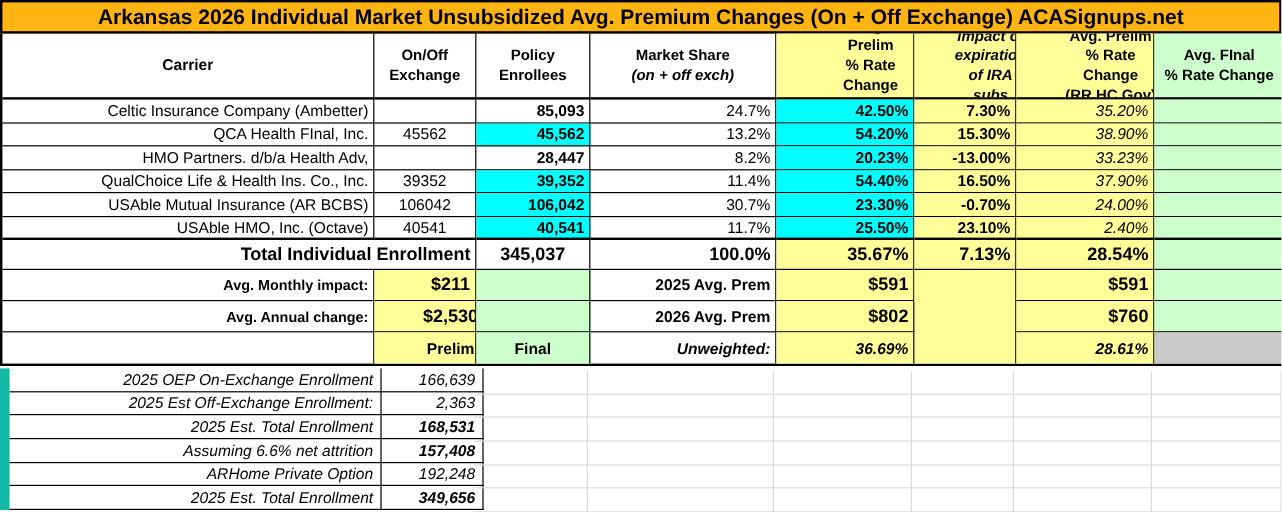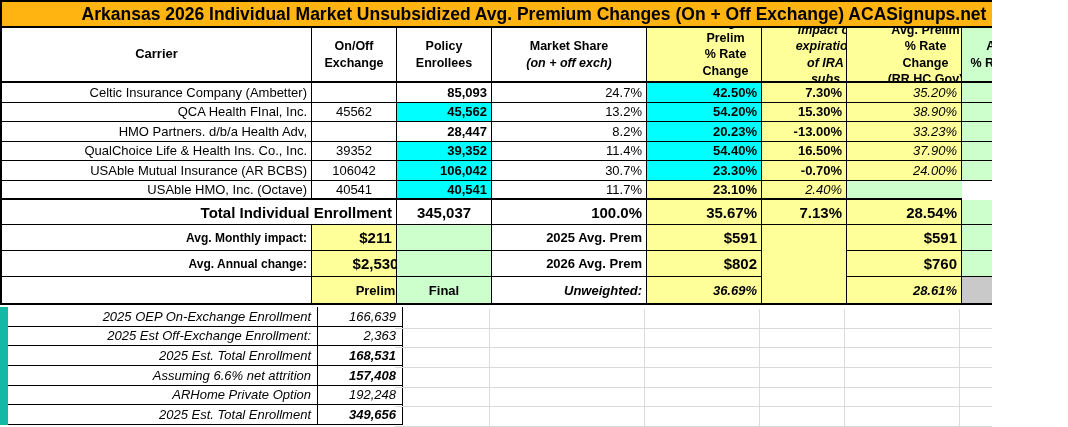--- a/index.html
+++ b/index.html
@@ -1,16 +1,16 @@
 <!DOCTYPE html>
 <html><head>
 <meta charset="utf-8">
 <style>
   html,body{margin:0;padding:0;background:#fff;}
-  .sheet{position:relative;width:992px;height:427px;background:#fff;
+  .sheet{position:relative;width:1068px;height:427px;background:#fff;
          font-family:"Liberation Sans",sans-serif;color:#000;overflow:hidden;}
   .titlebar{position:absolute;left:0;top:0;width:1068px;height:28px;box-sizing:border-box;
             background:#FFB412;border:2px solid #000;display:flex;align-items:center;justify-content:center;
             font-weight:bold;font-size:17.5px;letter-spacing:0;white-space:nowrap;}
   .main{position:absolute;left:0;top:28px;display:grid;
         grid-template-columns:310px 85px 95px 155px 115px 85px 115px 108px;
         grid-template-rows:55px 19.5px 19.5px 19.5px 19.5px 19.5px 19.5px 25px 26px 26px 26px;
         border:2px solid #000;border-top:none;box-sizing:content-box;}
   .cell{box-sizing:border-box;border-right:1px solid #000;border-bottom:1px solid #000;
         display:flex;align-items:center;padding:0 4px;font-size:13px;white-space:nowrap;overflow:hidden;}
@@ -112,20 +112,21 @@
     <div class="cell r">30.7%</div>
     <div class="cell r b cyan">23.30%</div>
     <div class="cell r b yellow">-0.70%</div>
     <div class="cell r it yellow">24.00%</div>
     <div class="cell green lastcol"></div>
 
     <div class="cell r hdiv">USAble HMO, Inc. (Octave)</div>
     <div class="cell c hdiv">40541</div>
     <div class="cell r b hdiv cyan">40,541</div>
     <div class="cell r hdiv">11.7%</div>
+    <div class="cell r b cyan hdiv">25.50%</div>
     <div class="cell r b yellow hdiv">23.10%</div>
     <div class="cell r it yellow hdiv">2.40%</div>
     <div class="cell green lastcol hdiv"></div>
 
     <div class="cell r b big" style="grid-column:span 2">Total Individual Enrollment</div>
     <div class="cell c b big">345,037</div>
     <div class="cell r b big">100.0%</div>
     <div class="cell r b big yellow">35.67%</div>
     <div class="cell r b big yellow">7.13%</div>
     <div class="cell r b big yellow">28.54%</div>

